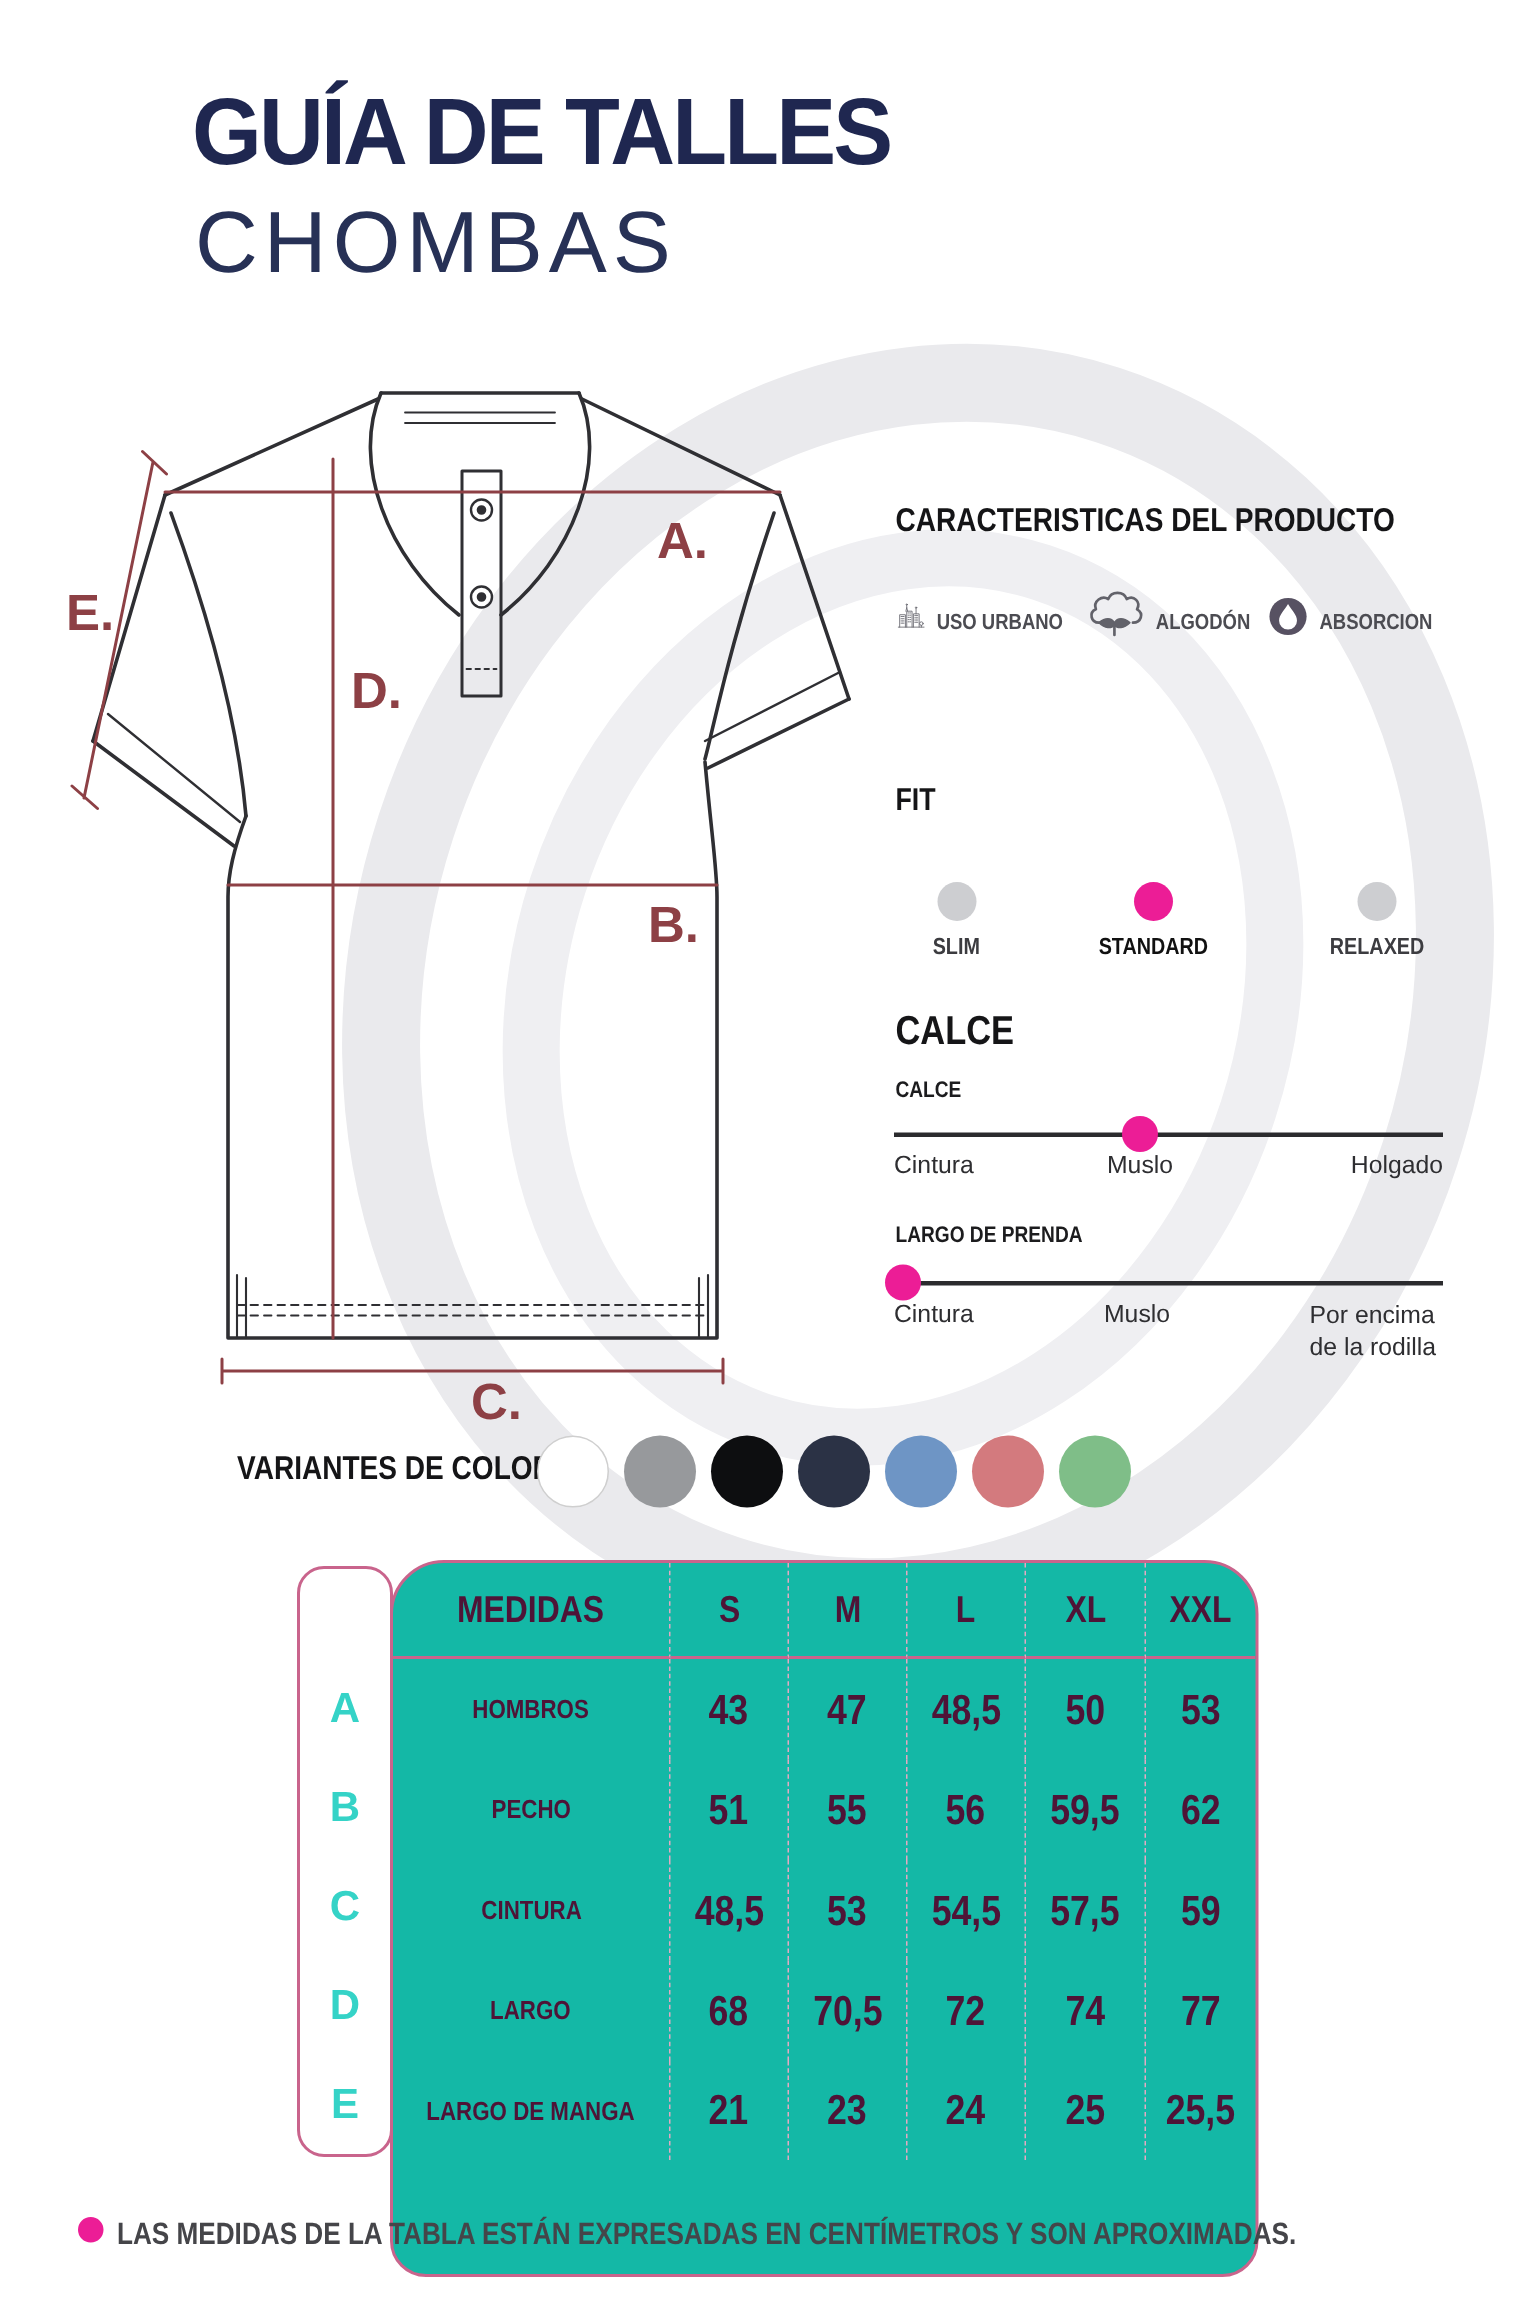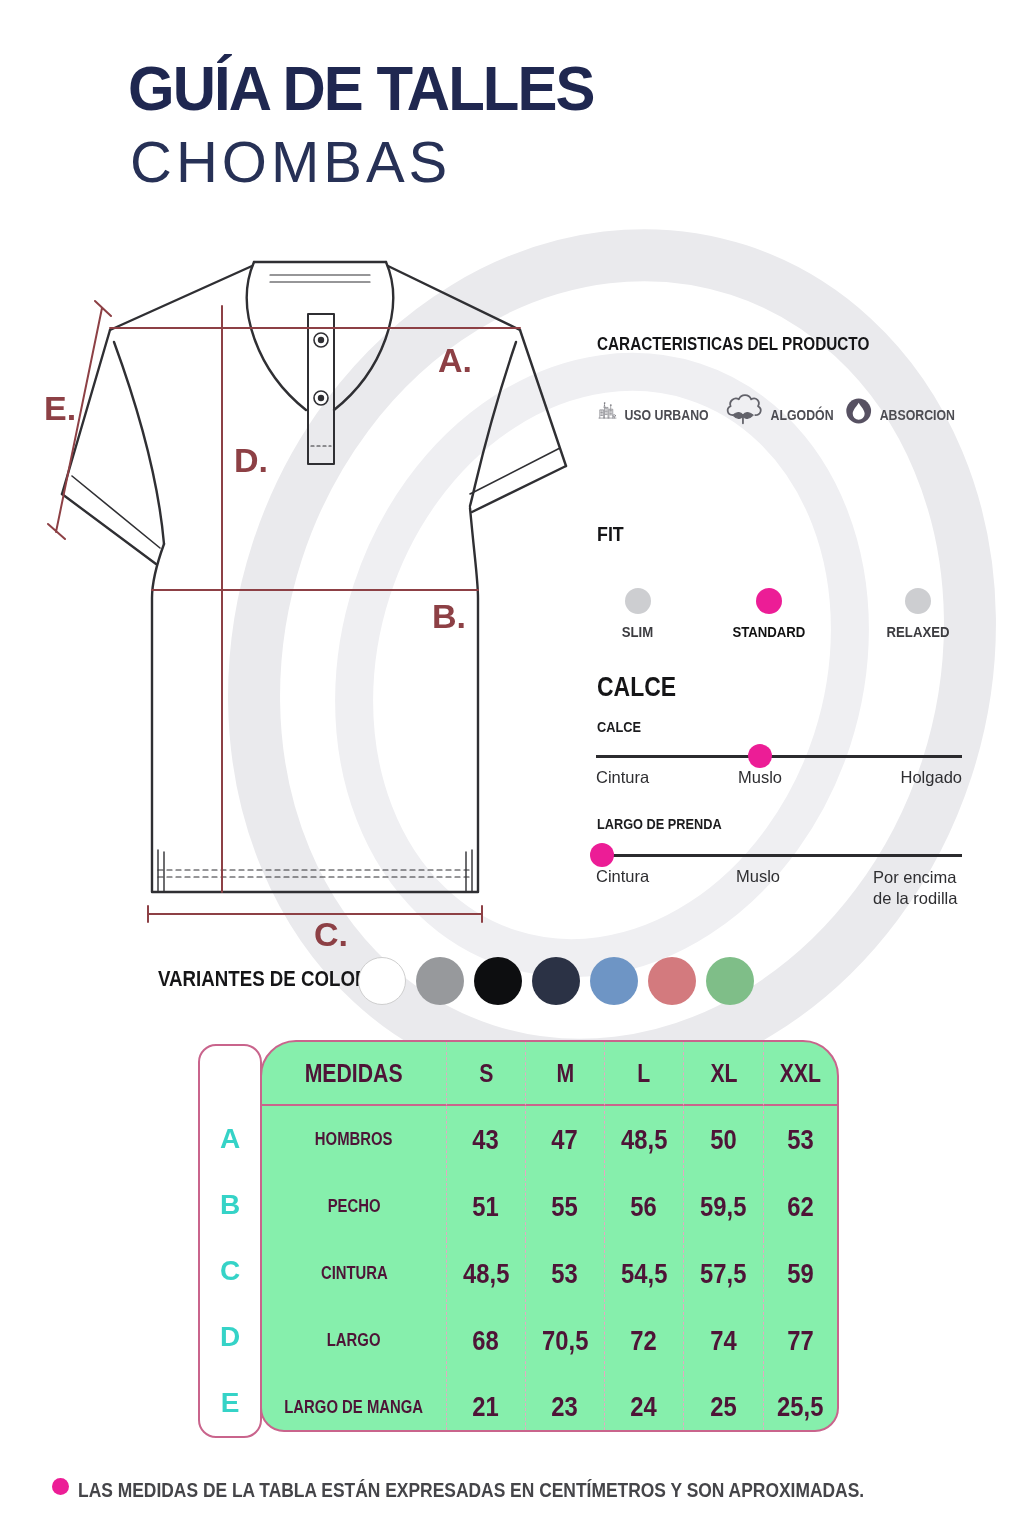--- a/index.html
+++ b/index.html
@@ -10,21 +10,21 @@
   
   .cond{display:inline-block;transform:scaleX(.85);transform-origin:0 50%;white-space:nowrap;}
   .condc{display:inline-block;transform:scaleX(.85);transform-origin:50% 50%;white-space:nowrap;}
 
   
   .title1{left:128px;top:52px;font-size:63px;font-weight:700;color:#1f2750;letter-spacing:-2px;
           transform:scaleX(.95);transform-origin:0 0;white-space:nowrap;}
   .title2{left:130px;top:128px;font-size:58px;font-weight:400;color:#273156;letter-spacing:4px;white-space:nowrap;}
 
   
-  .sec-head{font-size:18px;font-weight:700;color:#151517;}
+  .sec-head{font-size:22px;font-weight:700;color:#151517;}
   .features{left:598px;top:380px;width:364px;display:flex;justify-content:space-between;}
   .feature{width:118px;display:flex;flex-direction:row;align-items:center;}
   .feature .lbl{margin-top:8px;font-size:14.5px;font-weight:700;color:#4c4c52;}
   .fit-opt{display:flex;flex-direction:column;align-items:center;}
   .dot{width:26px;height:26px;border-radius:50%;}
   .dot.gray{background:#cdced1;}
   .dot.pink{background:#ec1d96;}
   .fit-lbl{margin-top:9px;font-size:15.5px;font-weight:700;color:#3c3c40;}
   .fit-lbl.sel{color:#111;}
   .slider{left:596px;width:366px;height:30px;}
@@ -37,22 +37,22 @@
   
   .swatches{left:358px;top:957px;display:flex;gap:10px;align-items:center;}
   .swatch{width:48px;height:48px;border-radius:50%;}
   .swatch:first-child{border:1.5px solid #cfcfcf;box-sizing:border-box;}
 
   
   .letters{left:198px;top:1044px;width:64px;height:394px;border:2px solid #c9648c;border-radius:18px;
            box-sizing:border-box;display:flex;flex-direction:column;padding-top:60px;background:transparent;}
   .letters div{height:67px;display:flex;align-items:center;justify-content:center;
                font-size:28px;font-weight:700;color:#35d3c7;}
-  .sizetable{left:260px;top:1040px;width:579px;height:392px;border:2.5px solid #c9648c;
-             border-radius:36px 36px 24px 24px;box-sizing:border-box;background:#86efac;overflow:hidden;
+  .sizetable{left:260px;top:1040px;width:579px;height:478px;border:2.5px solid #c9648c;
+             border-radius:36px 36px 24px 24px;box-sizing:border-box;background:#14b8a6;overflow:hidden;
              display:grid;grid-template-columns:185px 79px 79px 79px 80px 73px;
              grid-template-rows:64px 67px 67px 67px 67px 66px;}
   .cell{display:flex;align-items:center;justify-content:center;color:#4e1437;}
   .cell.sep{border-right:1.5px dashed #e4a9c2;}
   .cell.hb{border-bottom:2.5px solid #c9648c;}
   .th{font-size:25px;font-weight:700;}
   .rowlbl{font-size:17.5px;font-weight:700;}
   .val{font-size:28px;font-weight:700;}
 
   

